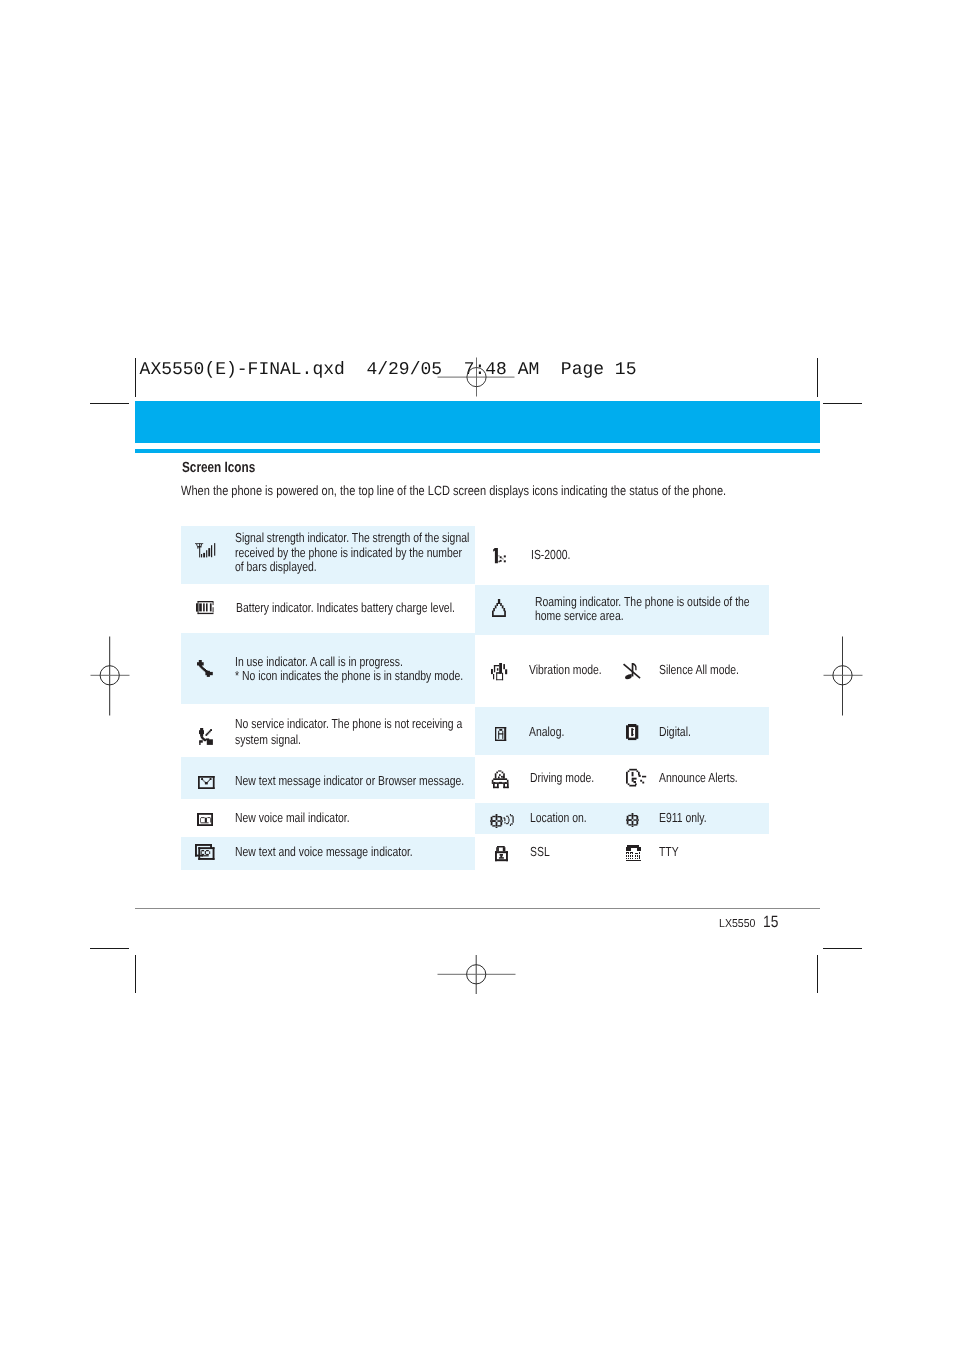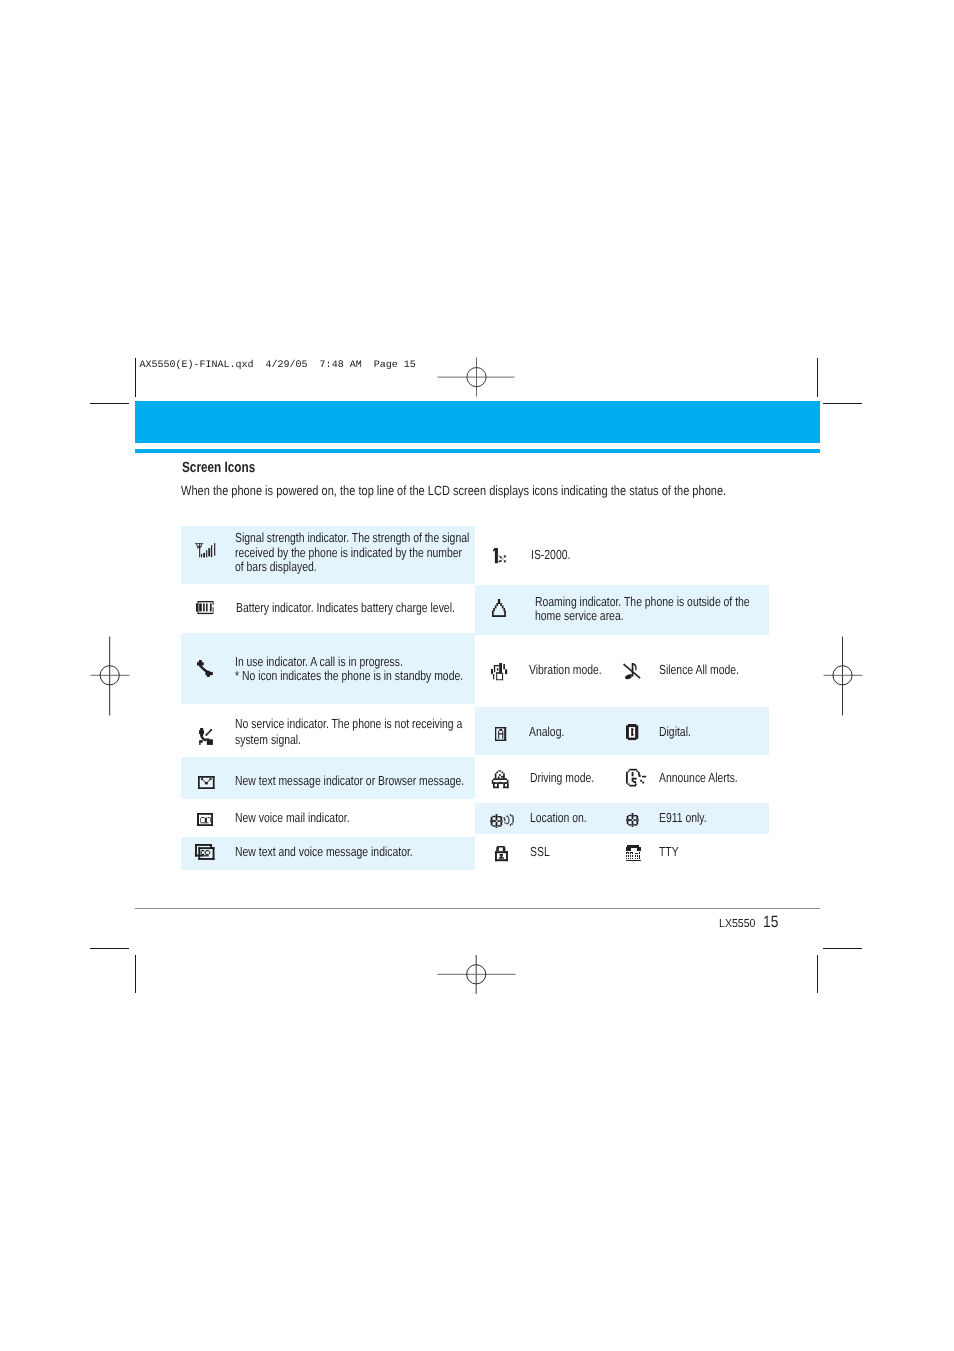--- a/index.html
+++ b/index.html
@@ -19,21 +19,21 @@
   .icon{position:absolute;}
   .footrule{position:absolute;background:#8c8c8c;}
   .foot{position:absolute;white-space:nowrap;transform-origin:left top;color:#231f20;}
   svg{display:block;overflow:visible;}
 </style>
 </head>
 <body>
 
 <div class="page">
 
-  <div class="filehdr" style="left:139.6px;top:360.2px;font-size:10px;">AX5550(E)-FINAL.qxd  4/29/05  7:48 AM  Page 15</div>
+  <div class="filehdr" style="left:139.6px;top:360.2px;font-size:18px;">AX5550(E)-FINAL.qxd  4/29/05  7:48 AM  Page 15</div>
 
   <div class="cm" style="left:135px;top:357.5px;width:1.1px;height:39.5px;"></div>
   <div class="cm" style="left:89.5px;top:402.8px;width:39.8px;height:1.1px;"></div>
 
   <div class="cm" style="left:817.2px;top:357.5px;width:1.1px;height:39.5px;"></div>
   <div class="cm" style="left:822.7px;top:402.8px;width:39.8px;height:1.1px;"></div>
 
   <div class="cm" style="left:89.5px;top:947.6px;width:39.8px;height:1.1px;"></div>
   <div class="cm" style="left:135px;top:954.5px;width:1.1px;height:38.5px;"></div>
 

